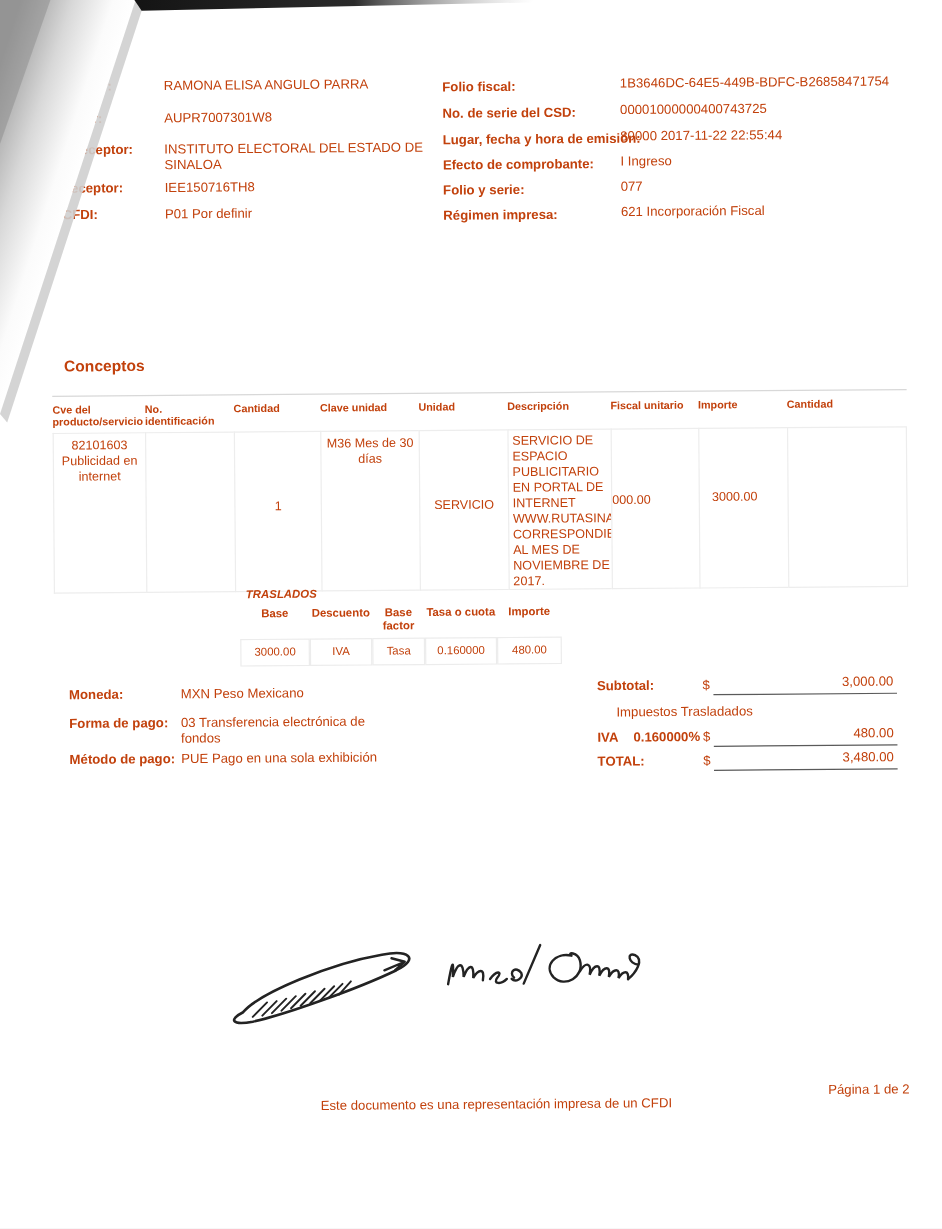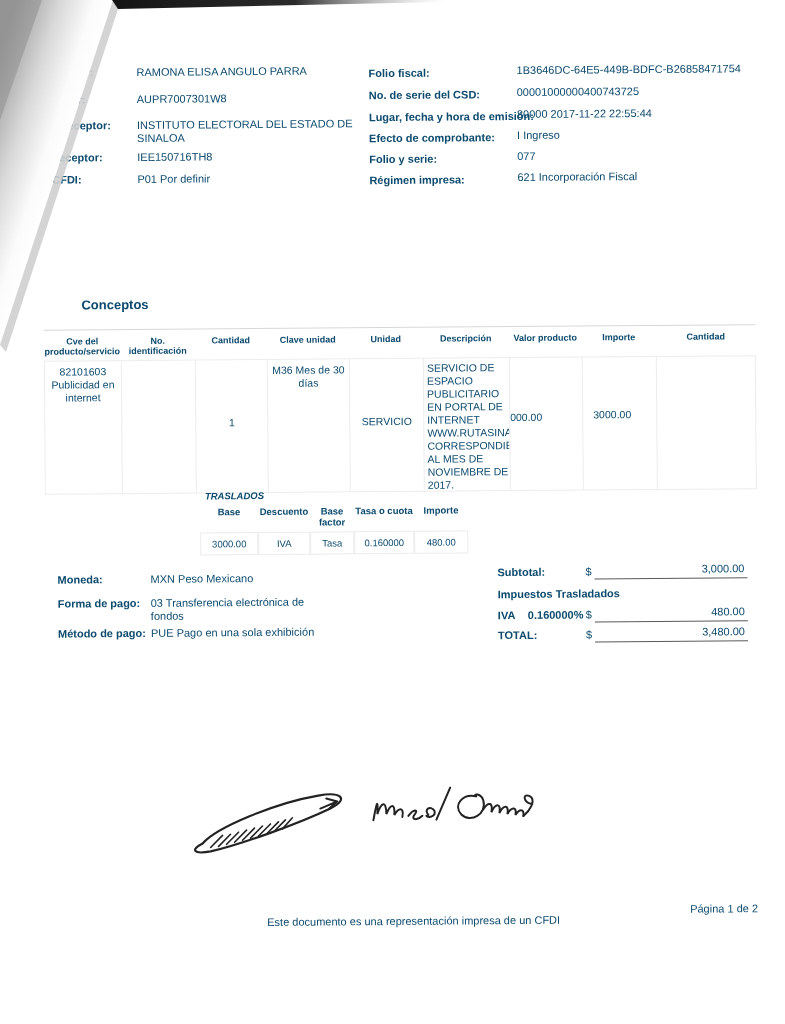--- a/index.html
+++ b/index.html
@@ -1,32 +1,32 @@
 <!DOCTYPE html>
 <html><head>
 <meta charset="utf-8">
 <style>
   html,body{margin:0;padding:0;background:#e9e9e9;}
   .canvas{position:relative;width:785px;height:1024px;background:#ffffff;overflow:hidden;
-          font-family:"Liberation Sans", sans-serif;color:#0c4a6e;}
+          font-family:"Liberation Sans", sans-serif;color:#c2410c;}
   .content{position:absolute;inset:0;transform:rotate(-0.45deg);transform-origin:50% 50%;}
 
   
   .h-row{position:absolute;left:0;width:785px;height:16px;font-size:11px;}
   .h-lab{font-weight:bold;position:absolute;top:0;white-space:nowrap;}
   .h-val{position:absolute;left:140px;top:0;width:225px;line-height:13px;}
   .hr-lab{font-weight:bold;position:absolute;left:372px;top:0;white-space:nowrap;}
   .hr-val{position:absolute;left:520px;top:-2px;width:250px;line-height:13px;}
 
   
-  .c-title{position:absolute;left:55px;top:295px;font-size:13px;font-weight:bold;margin-left:28px;}
+  .c-title{position:absolute;left:55px;top:295px;font-size:13px;font-weight:bold;}
   .ctable{position:absolute;left:45px;top:327px;width:712px;}
   .ct-head{display:grid;grid-template-columns:77px 74px 72px 82px 74px 86px 73px 74px 100px;
            border-top:1px solid #d8d8d8;padding-top:4px;}
-  .ct-head span{font-size:9px;font-weight:bold;text-align:center;line-height:10px;padding-top:2px;}
+  .ct-head span{font-size:9px;font-weight:bold;text-align:left;line-height:10px;padding-top:2px;}
   .ct-body{display:grid;grid-template-columns:77px 74px 72px 82px 74px 86px 73px 74px 100px;
            height:134px;margin-top:4px;}
   .cell{border-left:1px solid #ededed;border-top:1px solid #ededed;border-bottom:1px solid #ededed;
         font-size:10.5px;line-height:13px;overflow:hidden;}
   .cell:last-child{border-right:1px solid #ededed;}
   .c-top{padding-top:4px;text-align:center;}
   .c-mid{padding-top:56px;text-align:center;}
   .c-desc{text-align:left;padding:3px 0 0 3px;}
   .c-vu{padding-top:53px;text-align:left;}
   .c-vu span{display:inline-block;margin-left:-6px;}
@@ -44,21 +44,21 @@
   .p-val{position:absolute;left:150px;top:0;width:175px;line-height:13px;}
 
   
   .totals{position:absolute;left:495px;top:565px;width:252px;font-size:11px;}
   .t-row{position:absolute;left:0;width:252px;height:16px;}
   .t-lab{font-weight:bold;position:absolute;left:2px;top:0;text-align:center;}
   .t-rate{font-weight:bold;position:absolute;left:32px;top:0;}
   .t-cur{position:absolute;left:90px;top:0;}
   .t-line{position:absolute;left:99px;right:0;top:13px;border-bottom:1px solid #5a5a5a;}
   .t-amt{position:absolute;right:3px;top:-2px;}
-  .t-sub{font-weight:bold;position:absolute;left:2px;top:0;}
+  .t-sub{font-weight:normal;position:absolute;left:18px;top:0;}
 
   
   .f-note{position:absolute;left:264px;top:915px;font-size:11px;}
   .f-page{position:absolute;left:687px;top:905px;font-size:11px;}
 
   .sig{position:absolute;left:178px;top:768px;}
   .fold{position:absolute;left:0;top:0;z-index:5;pointer-events:none;}
 </style>
 </head>
 <body>
@@ -116,21 +116,21 @@
     <div class="c-title">Conceptos</div>
 
     <div class="ctable">
       <div class="ct-head">
         <span>Cve del producto/servicio</span>
         <span>No. identificación</span>
         <span>Cantidad</span>
         <span>Clave unidad</span>
         <span>Unidad</span>
         <span>Descripción</span>
-        <span>Valor producto</span>
+        <span>Fiscal unitario</span>
         <span>Importe</span>
         <span>Cantidad</span>
       </div>
       <div class="ct-body">
         <div class="cell c-top">82101603 Publicidad en internet</div>
         <div class="cell"></div>
         <div class="cell c-mid">1</div>
         <div class="cell c-top">M36 Mes de 30 días</div>
         <div class="cell c-mid">SERVICIO</div>
         <div class="cell c-desc">SERVICIO DE ESPACIO PUBLICITARIO EN PORTAL DE INTERNET WWW.RUTASINA CORRESPONDIE AL MES DE NOVIEMBRE DE 2017.</div>

